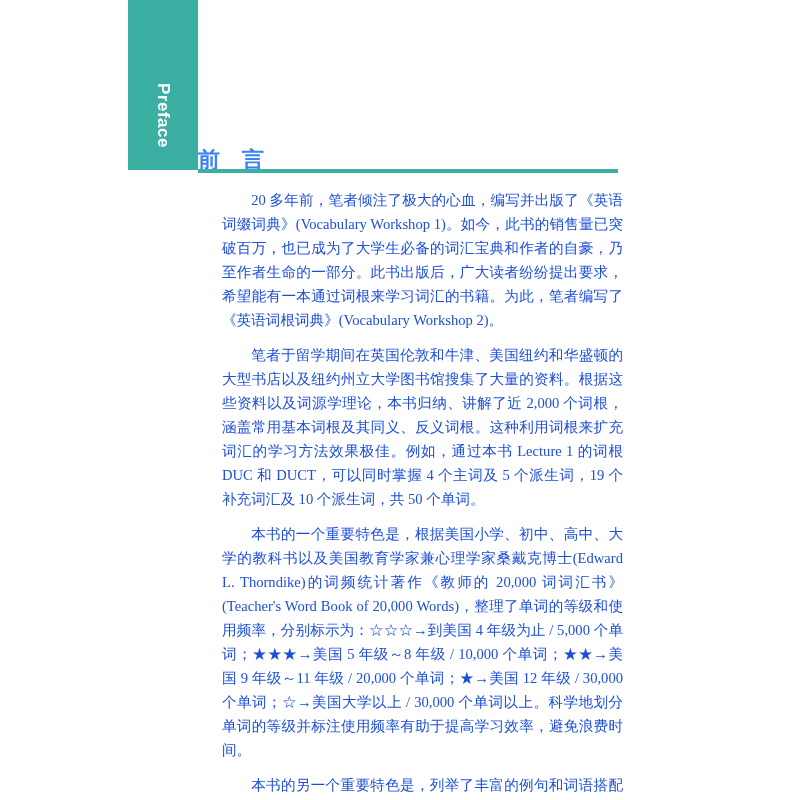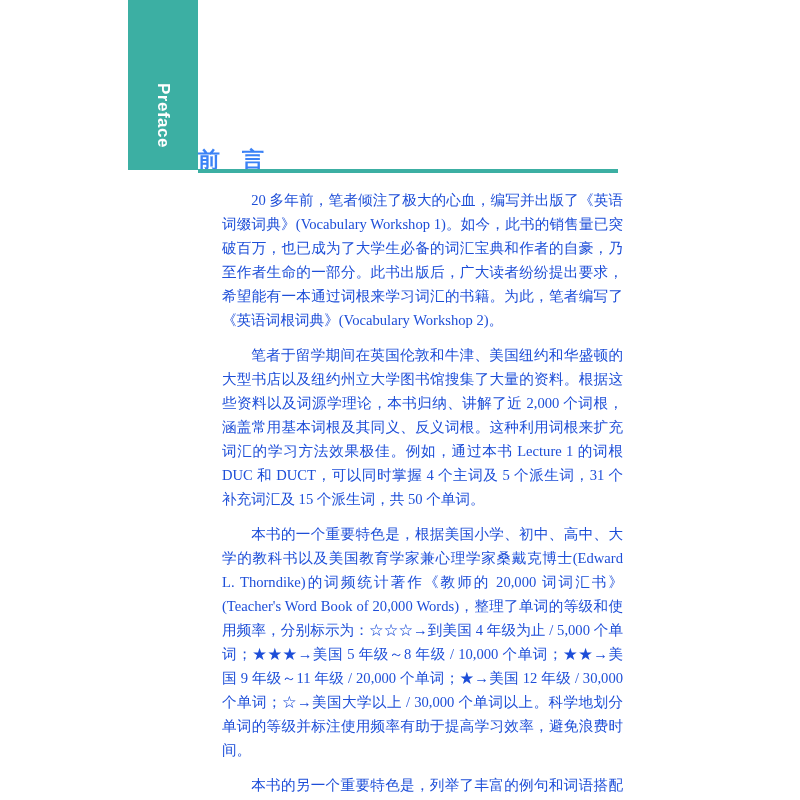--- a/index.html
+++ b/index.html
@@ -124,18 +124,18 @@
     </div>
 
     <div class="page-title">前 言</div>
 
     <div class="title-rule"></div>
 
   </div>
 
   <div class="body-column">
     <p class="para">20 多年前，笔者倾注了极大的心血，编写并出版了《英语词缀词典》(Vocabulary Workshop 1)。如今，此书的销售量已突破百万，也已成为了大学生必备的词汇宝典和作者的自豪，乃至作者生命的一部分。此书出版后，广大读者纷纷提出要求，希望能有一本通过词根来学习词汇的书籍。为此，笔者编写了《英语词根词典》(Vocabulary Workshop 2)。</p>
-    <p class="para">笔者于留学期间在英国伦敦和牛津、美国纽约和华盛顿的大型书店以及纽约州立大学图书馆搜集了大量的资料。根据这些资料以及词源学理论，本书归纳、讲解了近 2,000 个词根，涵盖常用基本词根及其同义、反义词根。这种利用词根来扩充词汇的学习方法效果极佳。例如，通过本书 Lecture 1 的词根 DUC 和 DUCT，可以同时掌握 4 个主词及 5 个派生词，31 个补充词汇及 15 个派生词，共 50 个单词。</p>
+    <p class="para">笔者于留学期间在英国伦敦和牛津、美国纽约和华盛顿的大型书店以及纽约州立大学图书馆搜集了大量的资料。根据这些资料以及词源学理论，本书归纳、讲解了近 2,000 个词根，涵盖常用基本词根及其同义、反义词根。这种利用词根来扩充词汇的学习方法效果极佳。例如，通过本书 Lecture 1 的词根 DUC 和 DUCT，可以同时掌握 4 个主词及 5 个派生词，19 个补充词汇及 10 个派生词，共 50 个单词。</p>
     <p class="para">本书的一个重要特色是，根据美国小学、初中、高中、大学的教科书以及美国教育学家兼心理学家桑戴克博士(Edward L. Thorndike)的词频统计著作《教师的 20,000 词词汇书》(Teacher's Word Book of 20,000 Words)，整理了单词的等级和使用频率，分别标示为：☆☆☆→到美国 4 年级为止 / 5,000 个单词；★★★→美国 5 年级～8 年级 / 10,000 个单词；★★→美国 9 年级～11 年级 / 20,000 个单词；★→美国 12 年级 / 30,000 个单词；☆→美国大学以上 / 30,000 个单词以上。科学地划分单词的等级并标注使用频率有助于提高学习效率，避免浪费时间。</p>
     <p class="para">本书的另一个重要特色是，列举了丰富的例句和词语搭配实例，并对基础词汇作了详细的阐释。国际化时代的到来要求我们具备出色的英语能力。本书收录的特别是以形容词为主的 10,000 多个例句，有助于提高英语会话和写作能力。会话和写作过程中最难把握的是形容词，这是因为人们往往分别掌握形容词及其修饰的名词。而事实上高效的方法应该是将形容词和名词结合起来学习。本书提供的大量搭配实例可以为英语会话和写作积累实用素材。基础词汇大体是中学时学过的非常简单的词汇，许多人觉</p>
   </div>
 
 </div>
 
 </body></html>

